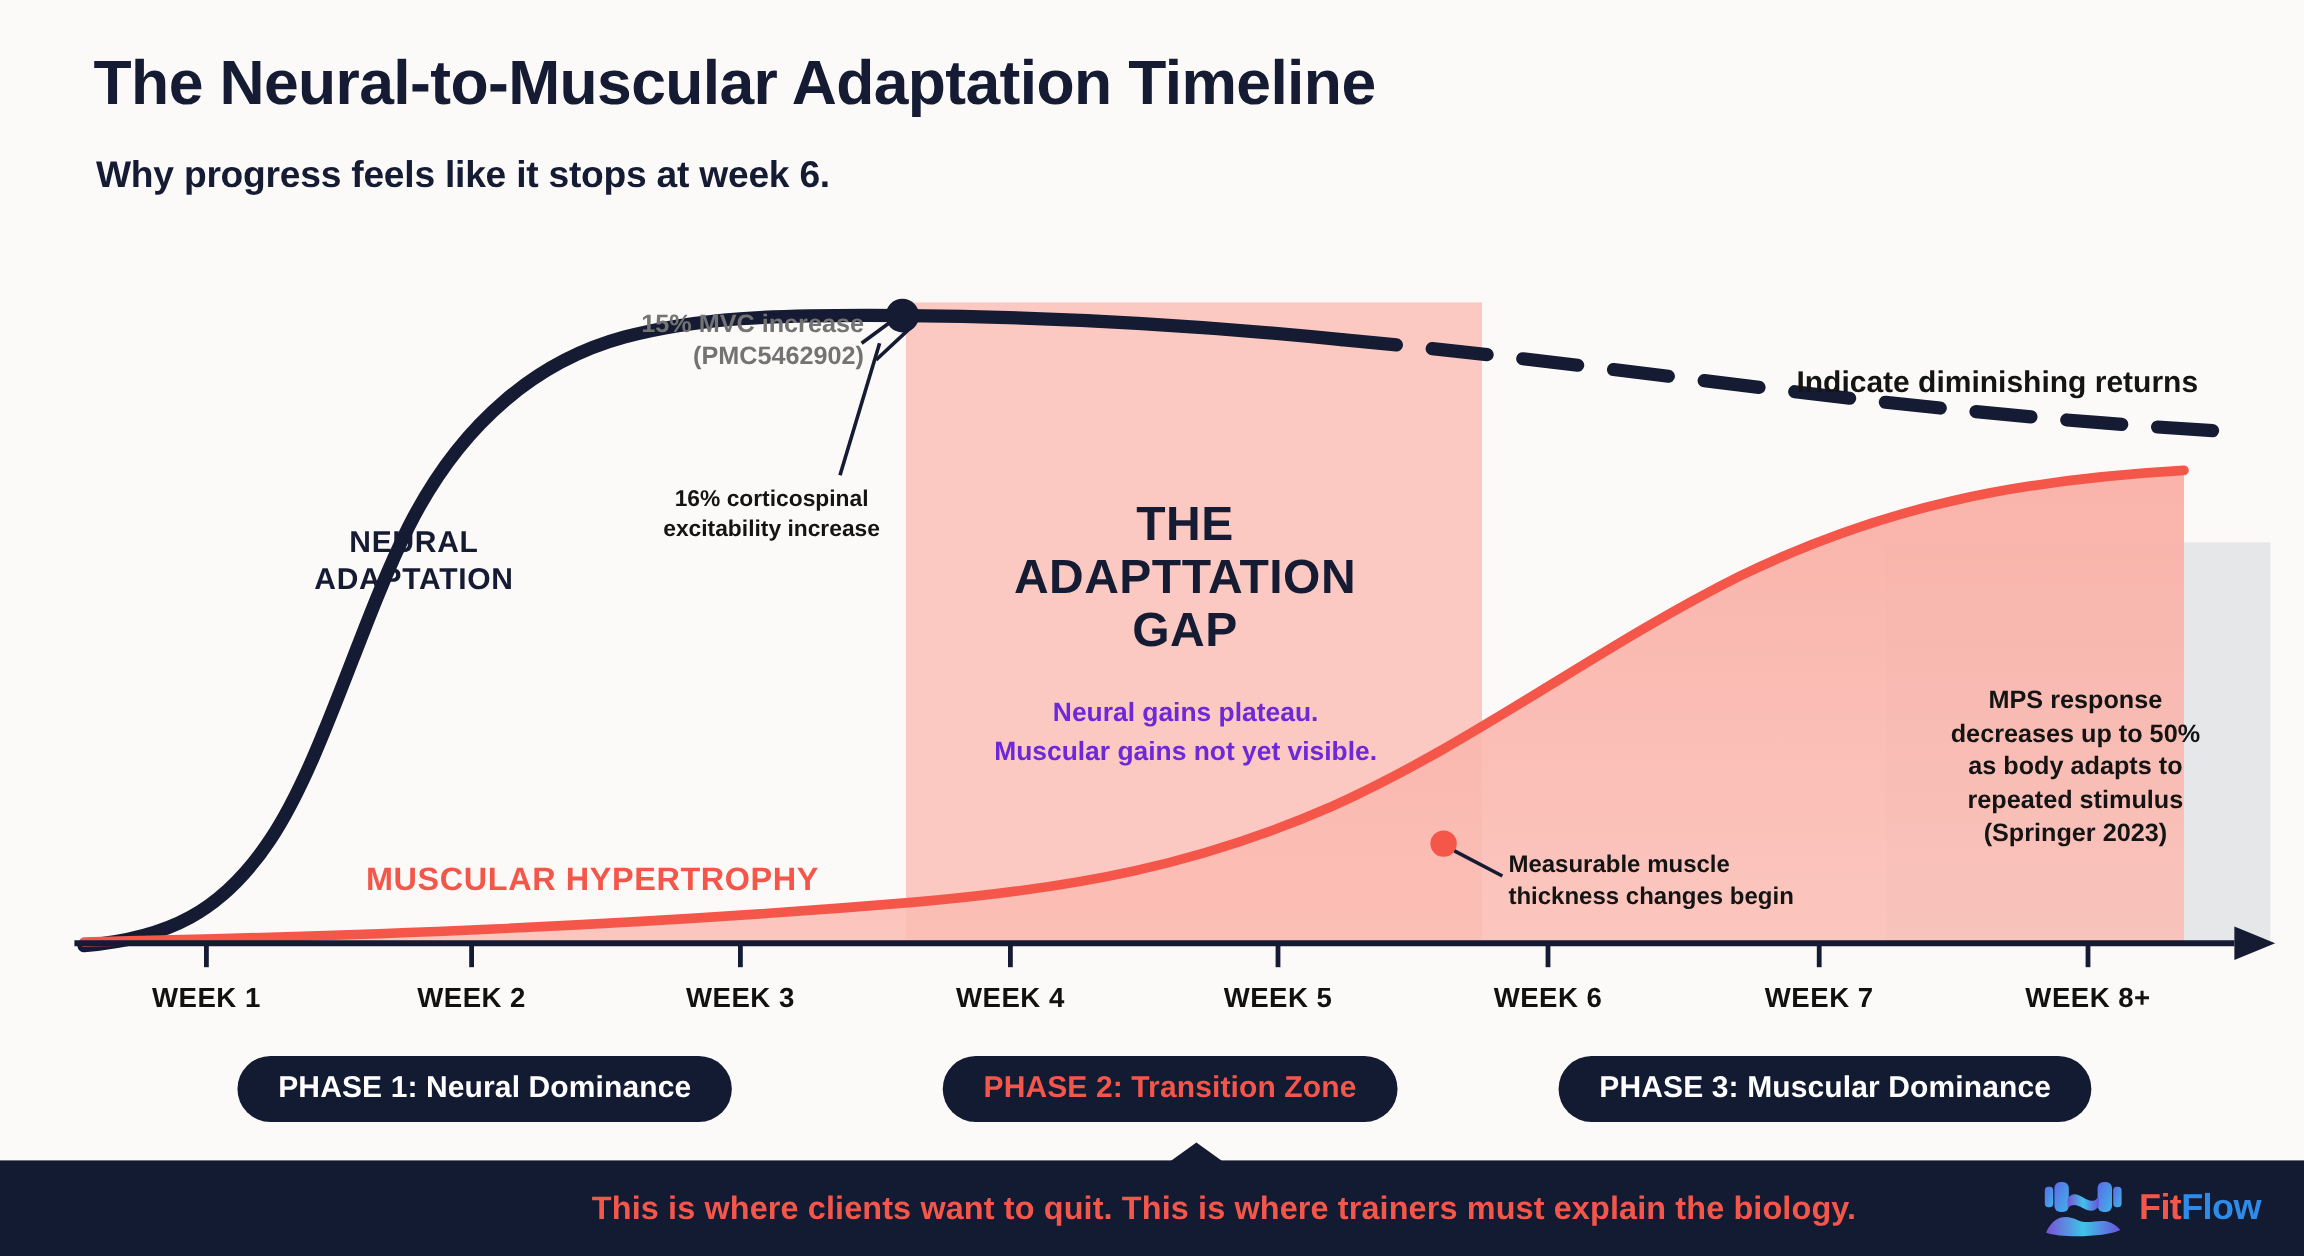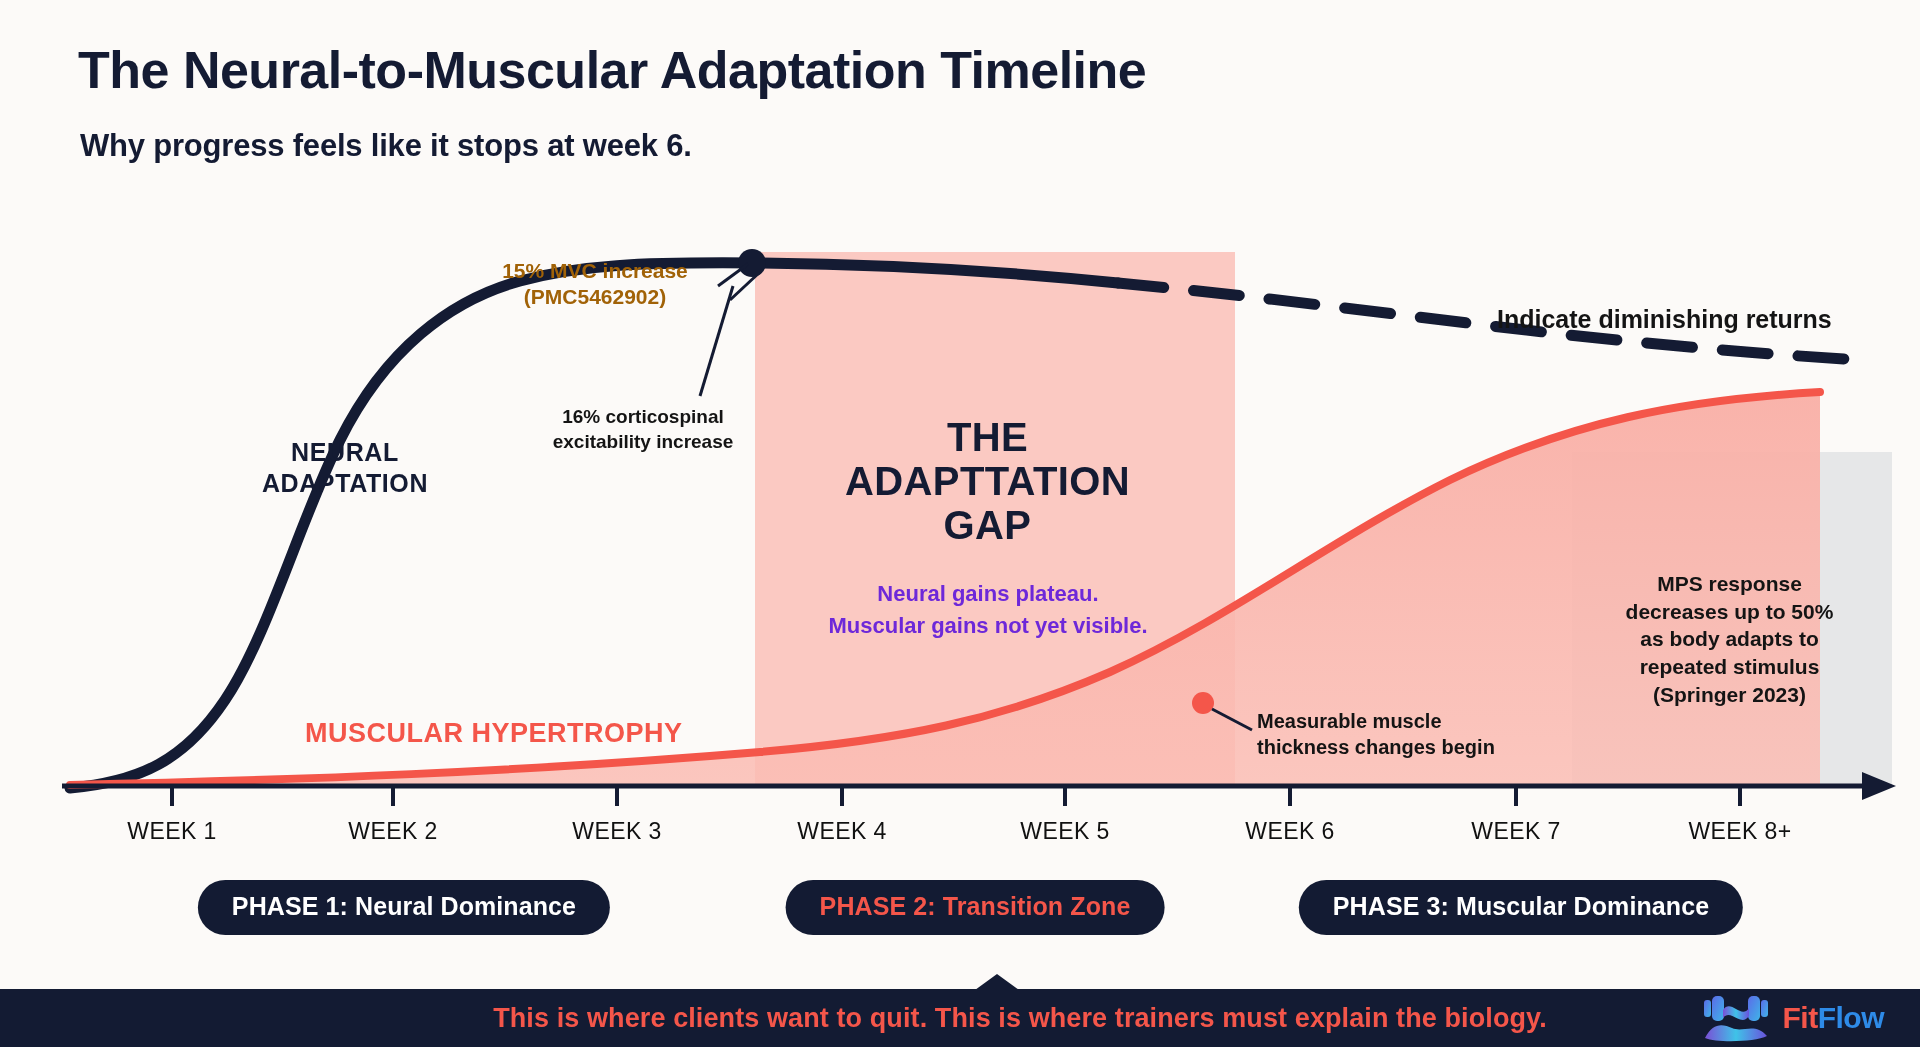--- a/index.html
+++ b/index.html
@@ -24,21 +24,21 @@
   }
 
   
   #chart { position:absolute; left:0; top:0; width:1920px; height:1047px; }
 
   
   .lbl { position:absolute; color:#111; font-weight:700; }
 
   .ann-mvc {
     left:470px; top:258px; width:250px;
-    font-size:21px; line-height:1.25; text-align:center; color:#a16207;
+    font-size:21px; line-height:1.25; text-align:right; color:#737373;
   }
   .ann-cortico {
     left:528px; top:405px; width:230px;
     font-size:19px; line-height:1.3; text-align:center; color:#141414;
   }
   .lbl-neural {
     left:230px; top:437px; width:230px;
     font-size:25px; line-height:1.25; letter-spacing:0.6px;
     text-align:center; color:#141B33; font-weight:700;
   }
@@ -68,37 +68,37 @@
   .gap-body {
     position:absolute; left:742px; top:578px; width:492px;
     font-size:22px; line-height:1.45; font-weight:700;
     text-align:center; color:#6d28d9;
   }
 
   
   .weeks { position:absolute; left:0; top:818px; width:1920px; height:34px; }
   .week {
     position:absolute; top:0; transform:translateX(-50%);
-    font-size:23px; font-weight:400; letter-spacing:0.4px;
+    font-size:23px; font-weight:700; letter-spacing:0.4px;
     color:#111; white-space:nowrap;
   }
 
   
   .phases { position:absolute; left:0; top:880px; width:1920px; height:58px; }
   .phase {
     position:absolute; top:0; transform:translateX(-50%);
     background:#131B33; border-radius:30px;
     padding:12px 34px 14px; font-size:25px; font-weight:700;
     color:#FFFFFF; white-space:nowrap; letter-spacing:0.1px;
   }
   .phase.accent { color:#F4564A; }
 
   
   .banner {
-    position:absolute; left:0; bottom:0; width:1920px; height:58px;
+    position:absolute; left:0; bottom:0; width:1920px; height:80px;
     background:#131B33; display:flex; align-items:center;
   }
   .banner-text {
     flex:1; text-align:center; font-size:27px; font-weight:700;
     color:#F4564A; letter-spacing:0.1px; padding-left:120px;
   }
   .banner-notch {
     position:absolute; left:975px; top:-15px;
     width:0; height:0;
     border-left:22px solid transparent; border-right:22px solid transparent;

